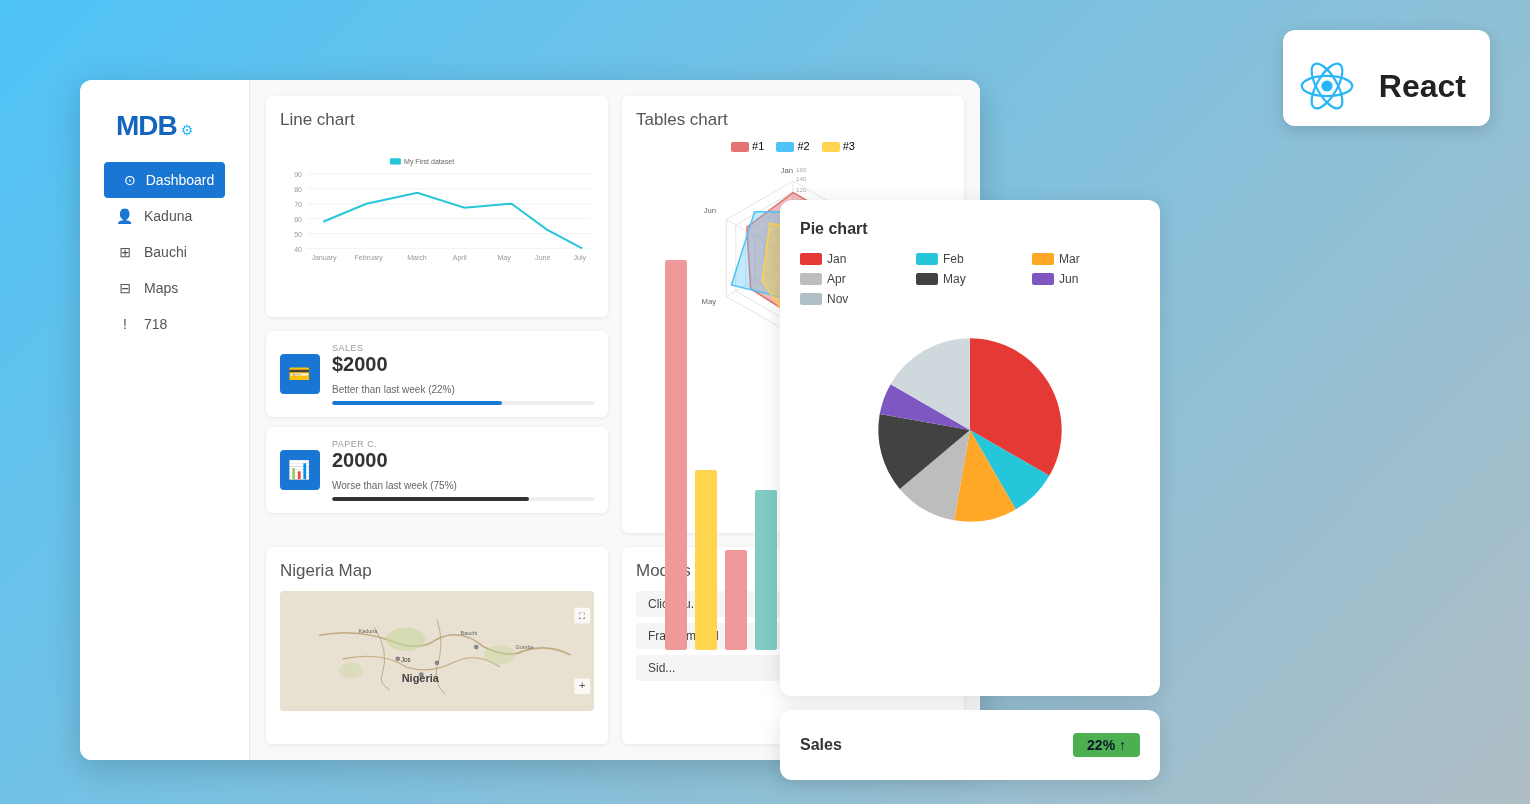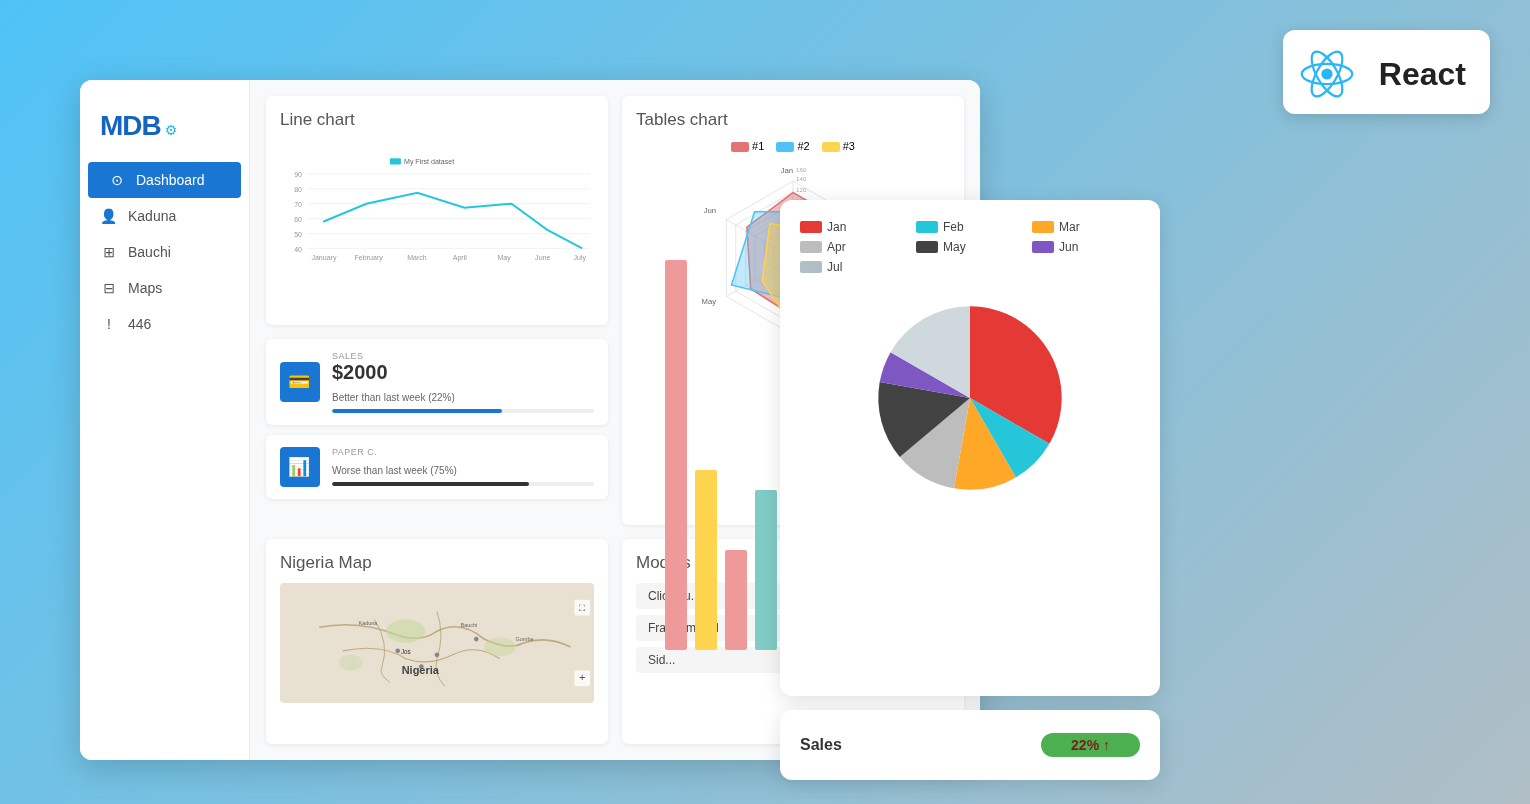--- a/index.html
+++ b/index.html
@@ -12,21 +12,21 @@
       position: relative;
     }
 
     
     .react-badge {
       position: absolute;
       top: 30px;
       right: 40px;
       background: white;
       border-radius: 12px;
-      padding: 16px 24px 12px 16px;
+      padding: 28px 24px 12px 16px;
       display: flex;
       align-items: center;
       gap: 24px;
       box-shadow: 0 4px 16px rgba(0,0,0,0.15);
       z-index: 100;
     }
     .react-icon-svg {
       width: 56px;
       height: 56px;
     }
@@ -48,21 +48,21 @@
       box-shadow: 0 8px 32px rgba(0,0,0,0.18);
       display: flex;
       overflow: hidden;
     }
 
     
     .sidebar {
       width: 170px;
       background: white;
       border-right: 1px solid #e9ecef;
-      padding: 20px 0;
+      padding: 20px 16px;
       flex-shrink: 0;
     }
     .sidebar-logo {
       padding: 10px 20px 20px 20px;
       display: flex;
       align-items: center;
       gap: 4px;
     }
     .logo-text {
       font-size: 28px;
@@ -290,23 +290,23 @@
       justify-content: space-between;
       height: 70px;
     }
     .sales-label {
       font-size: 16px;
       font-weight: 600;
       color: #333;
     }
     .sales-badge {
       background: #4caf50;
-      color: #7f1d1d;
-      border-radius: 12px;
-      padding: 4px 30px;
+      color: #0f172a;
+      border-radius: 4px;
+      padding: 4px 14px;
       font-size: 14px;
       font-weight: 600;
       display: flex;
       align-items: center;
       gap: 4px;
     }
 
     
     .bar-panel {
       position: absolute;
@@ -353,21 +353,21 @@
       <li class="sidebar-item">
         <span class="nav-icon">⊞</span>
         <span>Bauchi</span>
       </li>
       <li class="sidebar-item">
         <span class="nav-icon">⊟</span>
         <span>Maps</span>
       </li>
       <li class="sidebar-item">
         <span class="nav-icon">!</span>
-        <span>446</span>
+        <span>718</span>
       </li>
     </ul>
   </aside>
 
   <main class="main-content">
 
     <div class="card line-chart-card">
       <div class="card-title">Line chart</div>
       <svg class="chart-canvas" viewBox="0 0 400 140">
 
@@ -465,20 +465,21 @@
             <div class="stat-bar-fill" style="width:65%;background:#1976d2;"></div>
           </div>
         </div>
       </div>
       <div class="stat-card">
         <div class="stat-icon" style="background:#1976d2;">
           <span>📊</span>
         </div>
         <div class="stat-info">
           <div class="stat-label">PAPER C.</div>
+          <div class="stat-value">20000</div>
           <div class="stat-sub">Worse than last week (75%)</div>
           <div class="stat-bar">
             <div class="stat-bar-fill" style="width:75%;background:#333;"></div>
           </div>
         </div>
       </div>
     </div>
 
     <div class="card map-card">
       <div class="card-title">Nigeria Map</div>
@@ -532,20 +533,21 @@
   <svg width="120" height="500" viewBox="0 0 120 500">
     <rect x="5" y="10" width="22" height="390" fill="#ef9a9a" rx="2"></rect>
     <rect x="35" y="220" width="22" height="180" fill="#ffd54f" rx="2"></rect>
     <rect x="65" y="300" width="22" height="100" fill="#ef9a9a" rx="2"></rect>
     <rect x="95" y="240" width="22" height="160" fill="#80cbc4" rx="2"></rect>
   </svg>
 </div>
 
 <div class="right-panel">
   <div class="pie-card">
+    <div class="pie-card-title">Pie chart</div>
     
     <div class="pie-legend">
       <div class="legend-item">
         <div class="legend-swatch" style="background:#e53935;"></div>
         <span>Jan</span>
       </div>
       <div class="legend-item">
         <div class="legend-swatch" style="background:#26c6da;"></div>
         <span>Feb</span>
       </div>
@@ -560,21 +562,21 @@
       <div class="legend-item">
         <div class="legend-swatch" style="background:#424242;"></div>
         <span>May</span>
       </div>
       <div class="legend-item">
         <div class="legend-swatch" style="background:#7e57c2;"></div>
         <span>Jun</span>
       </div>
       <div class="legend-item">
         <div class="legend-swatch" style="background:#b0bec5;"></div>
-        <span>Jul</span>
+        <span>Nov</span>
       </div>
     </div>
     
     <svg viewBox="0 0 300 240" width="100%" height="220">
       <g transform="translate(150,120)">
 
         <path d="M0,0 L0,-100 A100,100 0 0,1 86.6,50 Z" fill="#e53935"></path>
 
         <path d="M0,0 L86.6,50 A100,100 0 0,1 50,86.6 Z" fill="#26c6da"></path>
 

